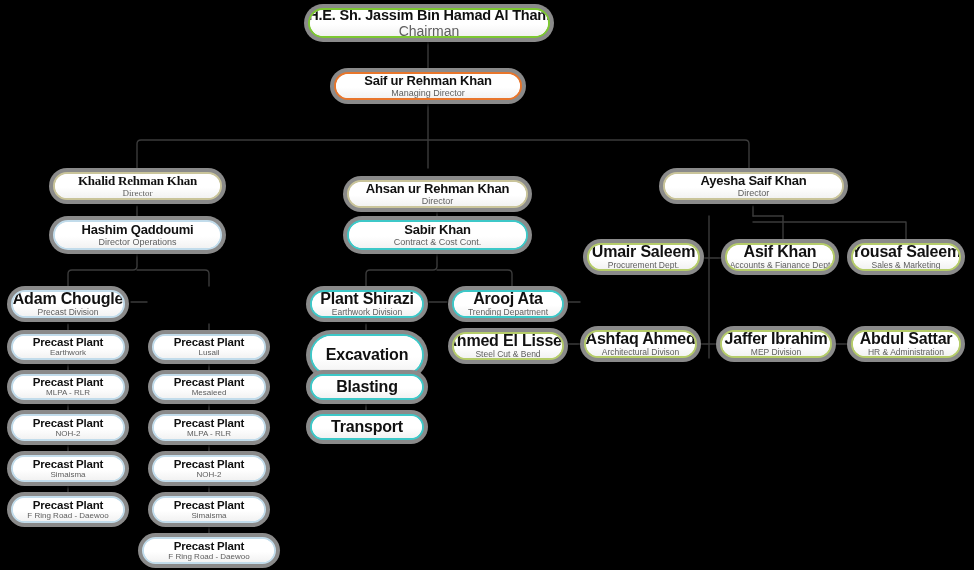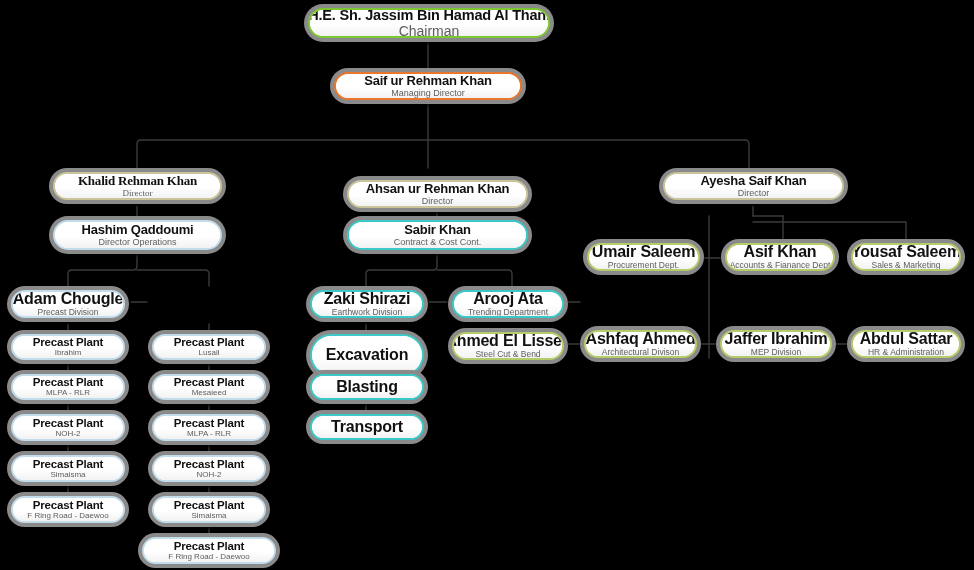--- a/index.html
+++ b/index.html
@@ -235,21 +235,21 @@
         <div class="ttl">Adam Chougle</div>
         <div class="sub">Precast Division</div>
       </div>
     </div>
   </div>
 
 
   <div class="node c-teal s-md" style="left:306px;top:286px;width:122px;height:36px;">
     <div class="ring">
       <div class="inner">
-        <div class="ttl">Zaki Shirazi</div>
+        <div class="ttl">Plant Shirazi</div>
         <div class="sub">Earthwork Division</div>
       </div>
     </div>
   </div>
 
   <div class="node c-teal s-md" style="left:448px;top:286px;width:120px;height:36px;">
     <div class="ring">
       <div class="inner">
         <div class="ttl">Arooj Ata</div>
         <div class="sub">Trending Department</div>
@@ -287,21 +287,21 @@
       <div class="inner">
         <div class="ttl">Transport</div>
       </div>
     </div>
   </div>
 
   <div class="node c-blue s-sm" style="left:7px;top:330px;width:122px;height:34px;">
     <div class="ring">
       <div class="inner">
         <div class="ttl">Precast Plant</div>
-        <div class="sub">Ibrahim</div>
+        <div class="sub">Earthwork</div>
       </div>
     </div>
   </div>
 
   <div class="node c-blue s-sm" style="left:7px;top:370px;width:122px;height:34px;">
     <div class="ring">
       <div class="inner">
         <div class="ttl">Precast Plant</div>
         <div class="sub">MLPA - RLR</div>
       </div>

